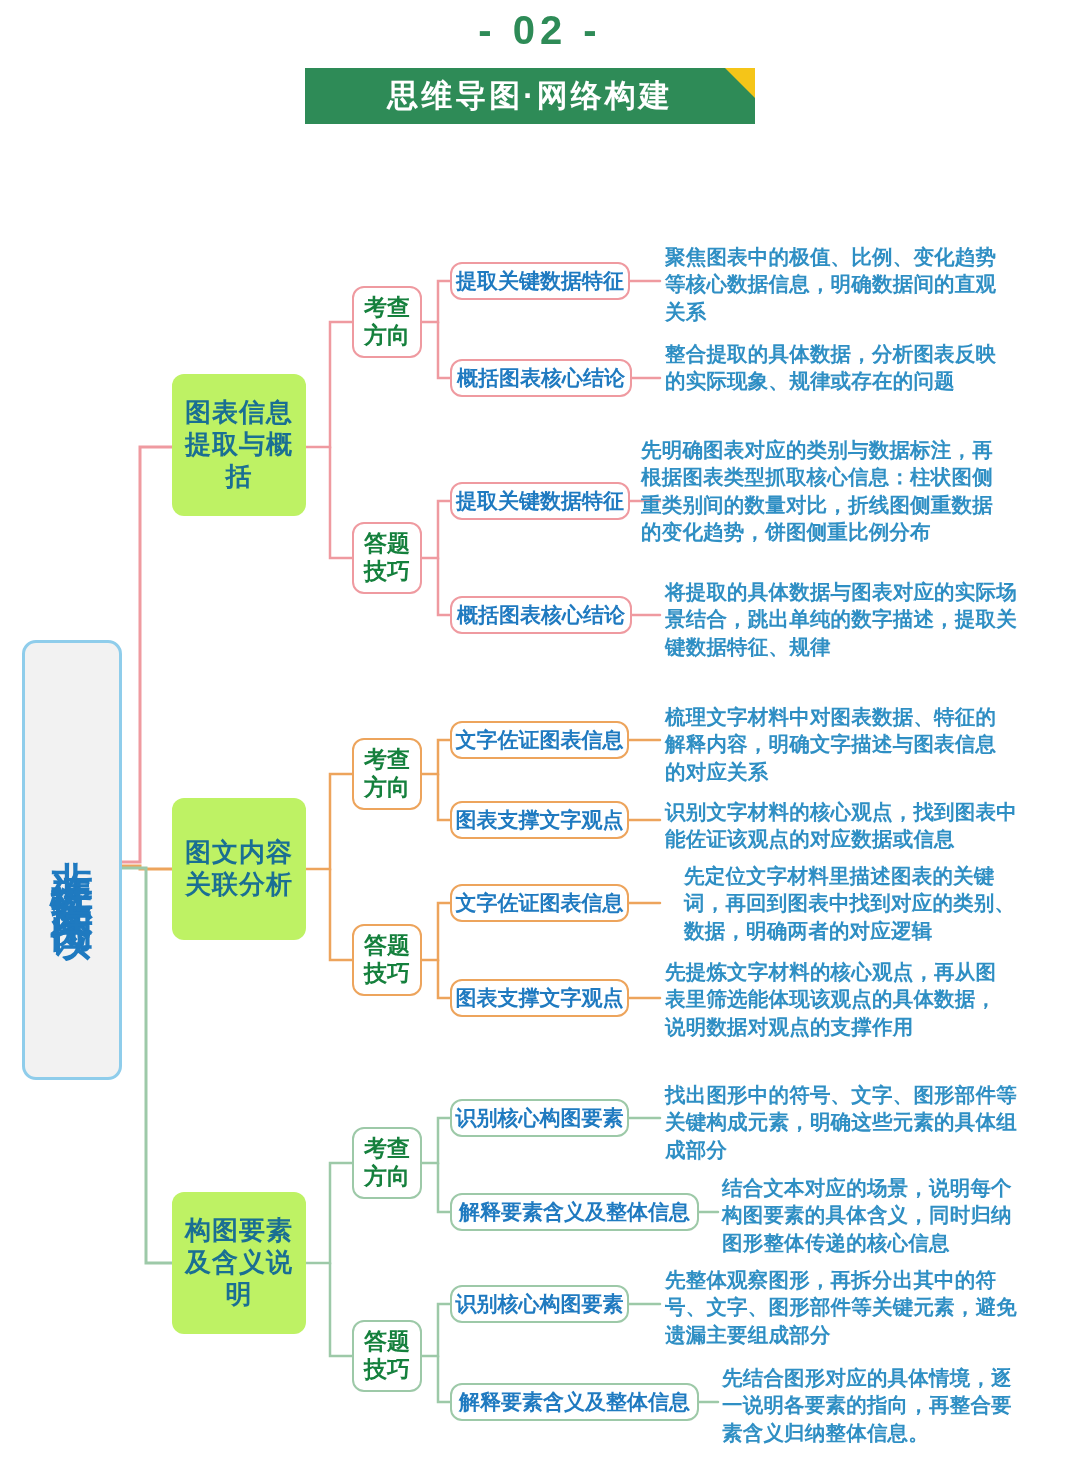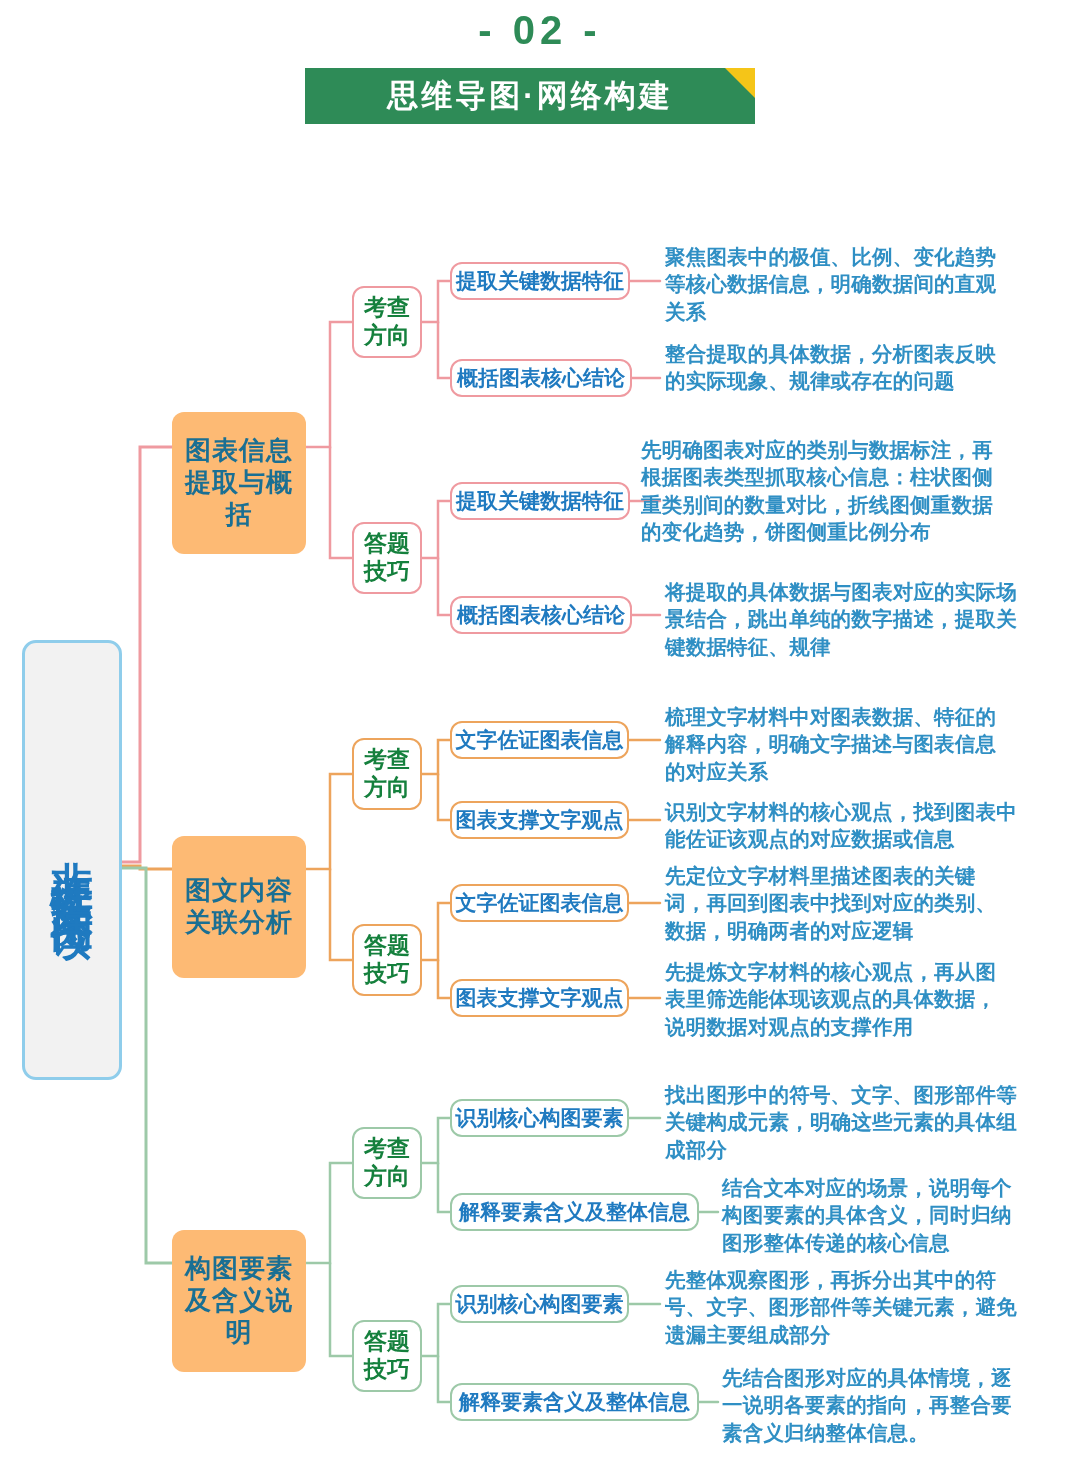--- a/index.html
+++ b/index.html
@@ -53,30 +53,29 @@
   }
   #root-label {
     writing-mode: vertical-rl;
     font-size: 42px; font-weight: bold; letter-spacing: 8px;
     color: #1f7ac0;
     line-height: 1;
   }
 
   .branch-node {
     width: 134px;
-    background: #fdba74;
+    background: #bef264;
     border-radius: 12px;
     display: flex; align-items: center; justify-content: center;
     text-align: center;
     color: #1a6f93;
     font-size: 26px; font-weight: bold;
     line-height: 1.22;
     letter-spacing: 1px;
     padding: 10px 6px;
-    margin-top: 38px;
   }
   #branch-0 { left: 172px; top: 374px; height: 142px; }
   #branch-1 { left: 172px; top: 798px; height: 142px; }
   #branch-2 { left: 172px; top: 1192px; height: 142px; }
 
   .cat-node {
     width: 70px; height: 72px;
     background: #ffffff;
     border-radius: 12px;
     display: flex; align-items: center; justify-content: center;
@@ -229,21 +228,21 @@
 </div>
 <div class="node leaf-node leaf-orange" style="left:450px; top:884px; width:179px;">
   <span>文字佐证图表信息</span>
 </div>
 <div class="node leaf-node leaf-orange" style="left:450px; top:979px; width:179px;">
   <span>图表支撑文字观点</span>
 </div>
 
 <div class="detail" style="left:665px; top:703px; width:350px;">梳理文字材料中对图表数据、特征的解释内容，明确文字描述与图表信息的对应关系</div>
 <div class="detail" style="left:665px; top:798px; width:352px;">识别文字材料的核心观点，找到图表中能佐证该观点的对应数据或信息</div>
-<div class="detail" style="left:665px; top:862px; width:348px;">先定位文字材料里描述图表的关键词，再回到图表中找到对应的类别、数据，明确两者的对应逻辑</div>
+<div class="detail" style="left:684px; top:862px; width:348px;">先定位文字材料里描述图表的关键词，再回到图表中找到对应的类别、数据，明确两者的对应逻辑</div>
 <div class="detail" style="left:665px; top:958px; width:350px;">先提炼文字材料的核心观点，再从图表里筛选能体现该观点的具体数据，说明数据对观点的支撑作用</div>
 
 <div class="node branch-node" id="branch-2">
   <span>构图要素及含义说明</span>
 </div>
 
 <div class="node cat-node cat-green" style="left:352px; top:1127px;">
   <span>考查方向</span>
 </div>
 <div class="node cat-node cat-green" style="left:352px; top:1320px;">

